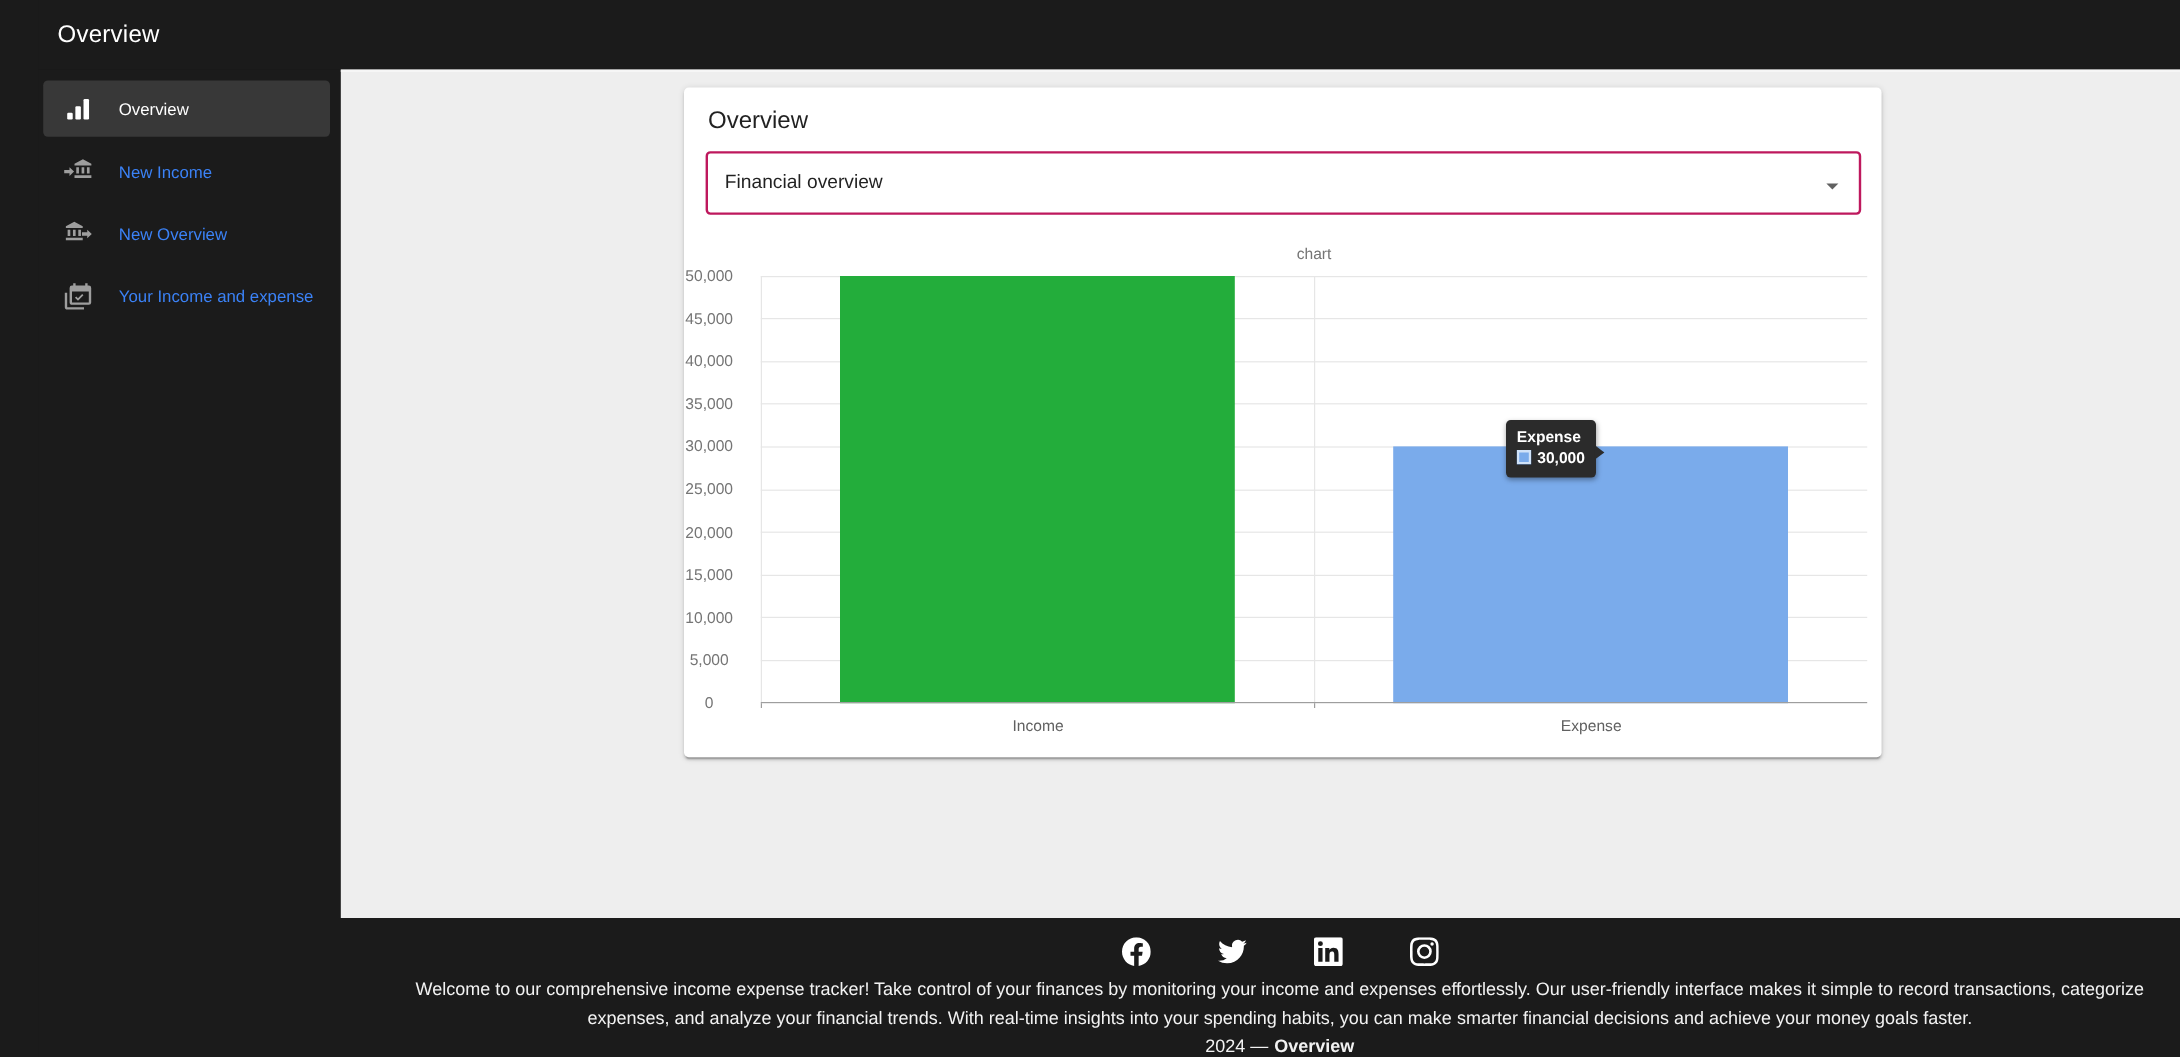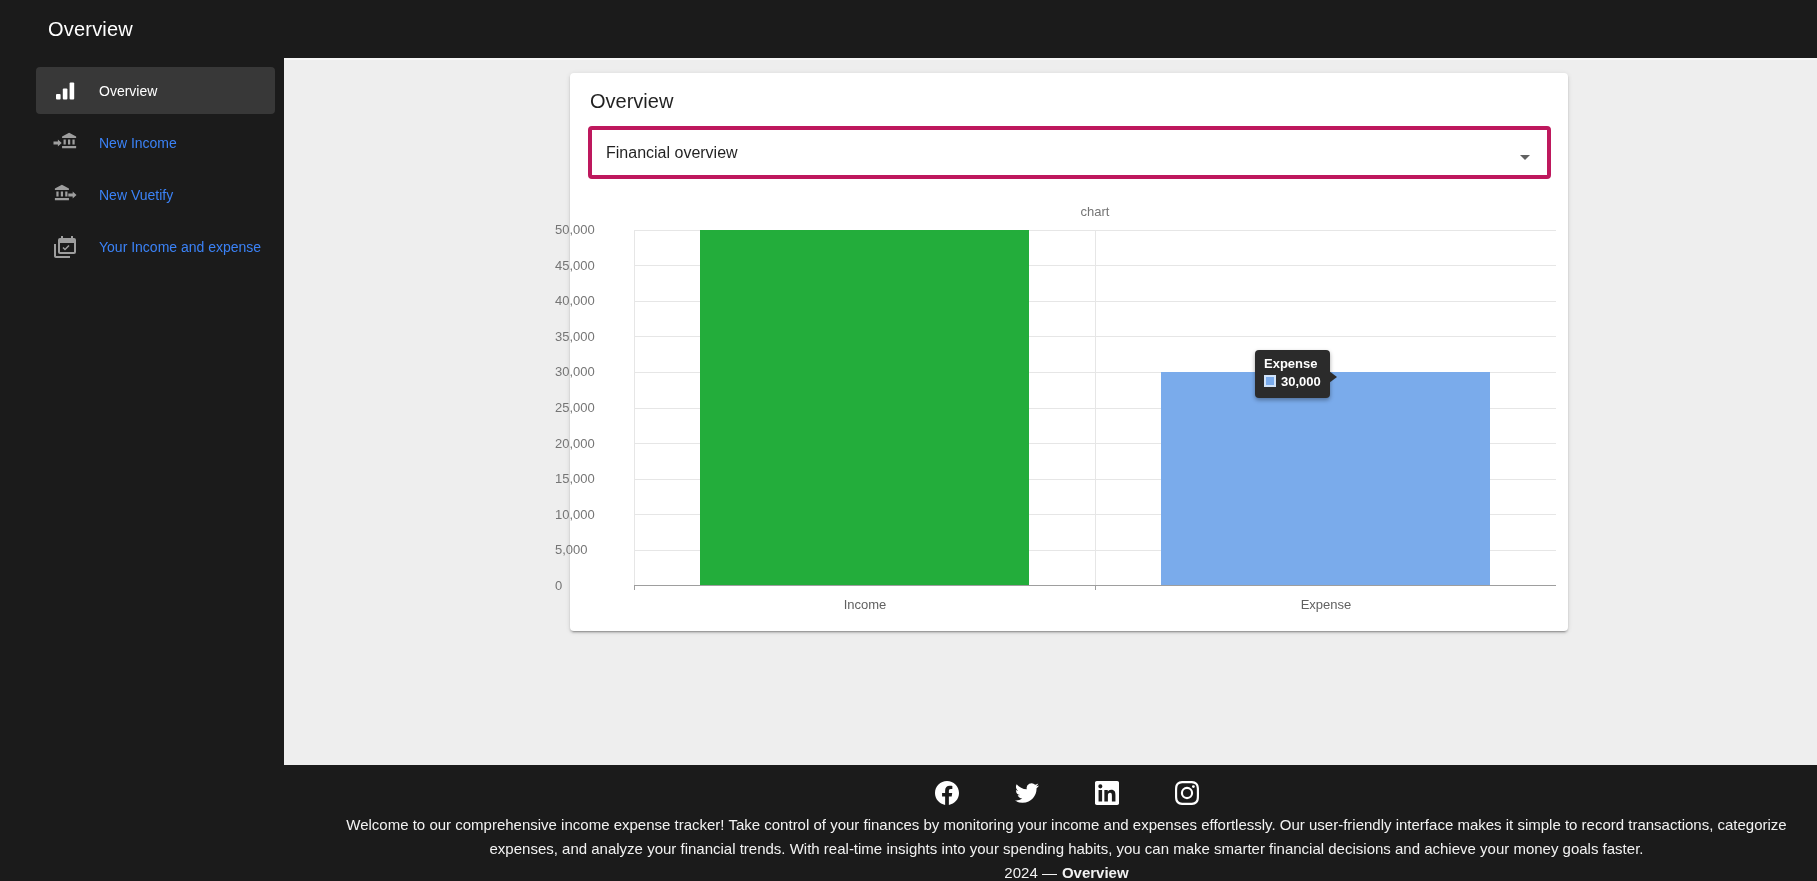--- a/index.html
+++ b/index.html
@@ -26,35 +26,35 @@
   
   .main{left:252px;top:58px;width:1565px;height:707px;background:#eeeeee;
         border-top:2px solid #f6f6f6;box-sizing:border-box;}
   .scroll-strip{left:1812px;top:58px;width:5px;height:707px;background:#1b1b1b;cursor:pointer;}
 
   
   .card{position:absolute;left:286px;top:13px;width:998px;height:558px;background:#fff;
         border-radius:4px;
         box-shadow:0 3px 1px -2px rgba(0,0,0,.2),0 2px 2px 0 rgba(0,0,0,.14),0 1px 5px 0 rgba(0,0,0,.12);}
   .card-title{position:absolute;left:20px;top:17px;font-size:20px;font-weight:500;color:rgba(0,0,0,.87);}
-  .select{position:absolute;left:18px;top:53px;width:963px;height:53px;border:4px solid #be185d;
+  .select{position:absolute;left:18px;top:53px;width:963px;height:53px;border:2px solid #be185d;
           border-radius:4px;display:flex;align-items:center;padding:0 14px;box-sizing:border-box;
           font-size:16px;color:rgba(0,0,0,.87);cursor:pointer;background:#fff;}
   .caret{position:absolute;right:17px;top:25px;width:0;height:0;
          border-left:5px solid transparent;border-right:5px solid transparent;
          border-top:5px solid #616161;}
 
   
   #chart{position:absolute;left:0;top:0;width:998px;height:558px;}
   .chart-title{position:absolute;text-align:center;font-size:13px;color:#757575;}
   .grid-h{position:absolute;height:1px;background:#e6e6e6;}
   .grid-v{position:absolute;width:1px;background:#e6e6e6;}
   .baseline{position:absolute;height:1px;background:#9e9e9e;}
   .stub{position:absolute;width:1px;height:4px;background:#9e9e9e;}
-  .ytick{position:absolute;width:72px;text-align:left;font-size:13px;color:#757575;line-height:14px;}
+  .ytick{position:absolute;width:72px;text-align:center;font-size:13px;color:#757575;line-height:14px;}
   .xtick{position:absolute;width:160px;text-align:center;font-size:13px;color:#616161;}
   .bar{position:absolute;cursor:pointer;}
   .tooltip{position:absolute;background:#2b2b2b;border-radius:4px;padding:5px 9px 7px;
            color:#fff;font-size:13px;font-weight:bold;white-space:nowrap;z-index:5;
            box-shadow:0 2px 4px rgba(0,0,0,.35);line-height:18px;}
   .tooltip .swatch{display:inline-block;width:12px;height:12px;vertical-align:-1px;margin-right:5px;
                    box-shadow:inset 0 0 0 2px rgba(255,255,255,.65);}
   .tip-arrow{position:absolute;right:-7px;top:21px;width:0;height:0;
              border-top:6px solid transparent;border-bottom:6px solid transparent;
              border-left:8px solid #2b2b2b;}
@@ -103,21 +103,21 @@
     </div>
     <div class="nav-item">
       <span class="nav-icon">
         <svg viewBox="0 0 24 24">
           <g transform="translate(0.4,1) scale(0.74)">
               <path d="M11.5 1L2 6v2h19V6L11.5 1zM4 10v7h3v-7H4zm6 0v7h3v-7h-3zm6 0v7h3v-7h-3zM2 19v3h19v-3H2z"></path>
             </g>
           <path d="M15.3 10.6h4.4V8.4L23.5 12l-3.8 3.6V13.4h-4.4z"></path>
         </svg>
       </span>
-      <span class="nav-label">New Vuetify</span>
+      <span class="nav-label">New Overview</span>
     </div>
     <div class="nav-item">
       <span class="nav-icon">
         <svg viewBox="0 0 24 24">
             <path d="M21,17V8H7V17H21M21,3A2,2 0 0,1 23,5V17A2,2 0 0,1 21,19H7C5.89,19 5,18.1 5,17V5A2,2 0 0,1 7,3H8V1H10V3H18V1H20V3H21M3,21H17V23H3C1.89,23 1,22.1 1,21V9H3V21M16.53,11.06L15.47,10L12,13.47L10.53,12L9.47,13.06L12,15.59L16.53,11.06Z"></path>
           </svg>
       </span>
       <span class="nav-label">Your Income and expense</span>
     </div>
   </nav>

